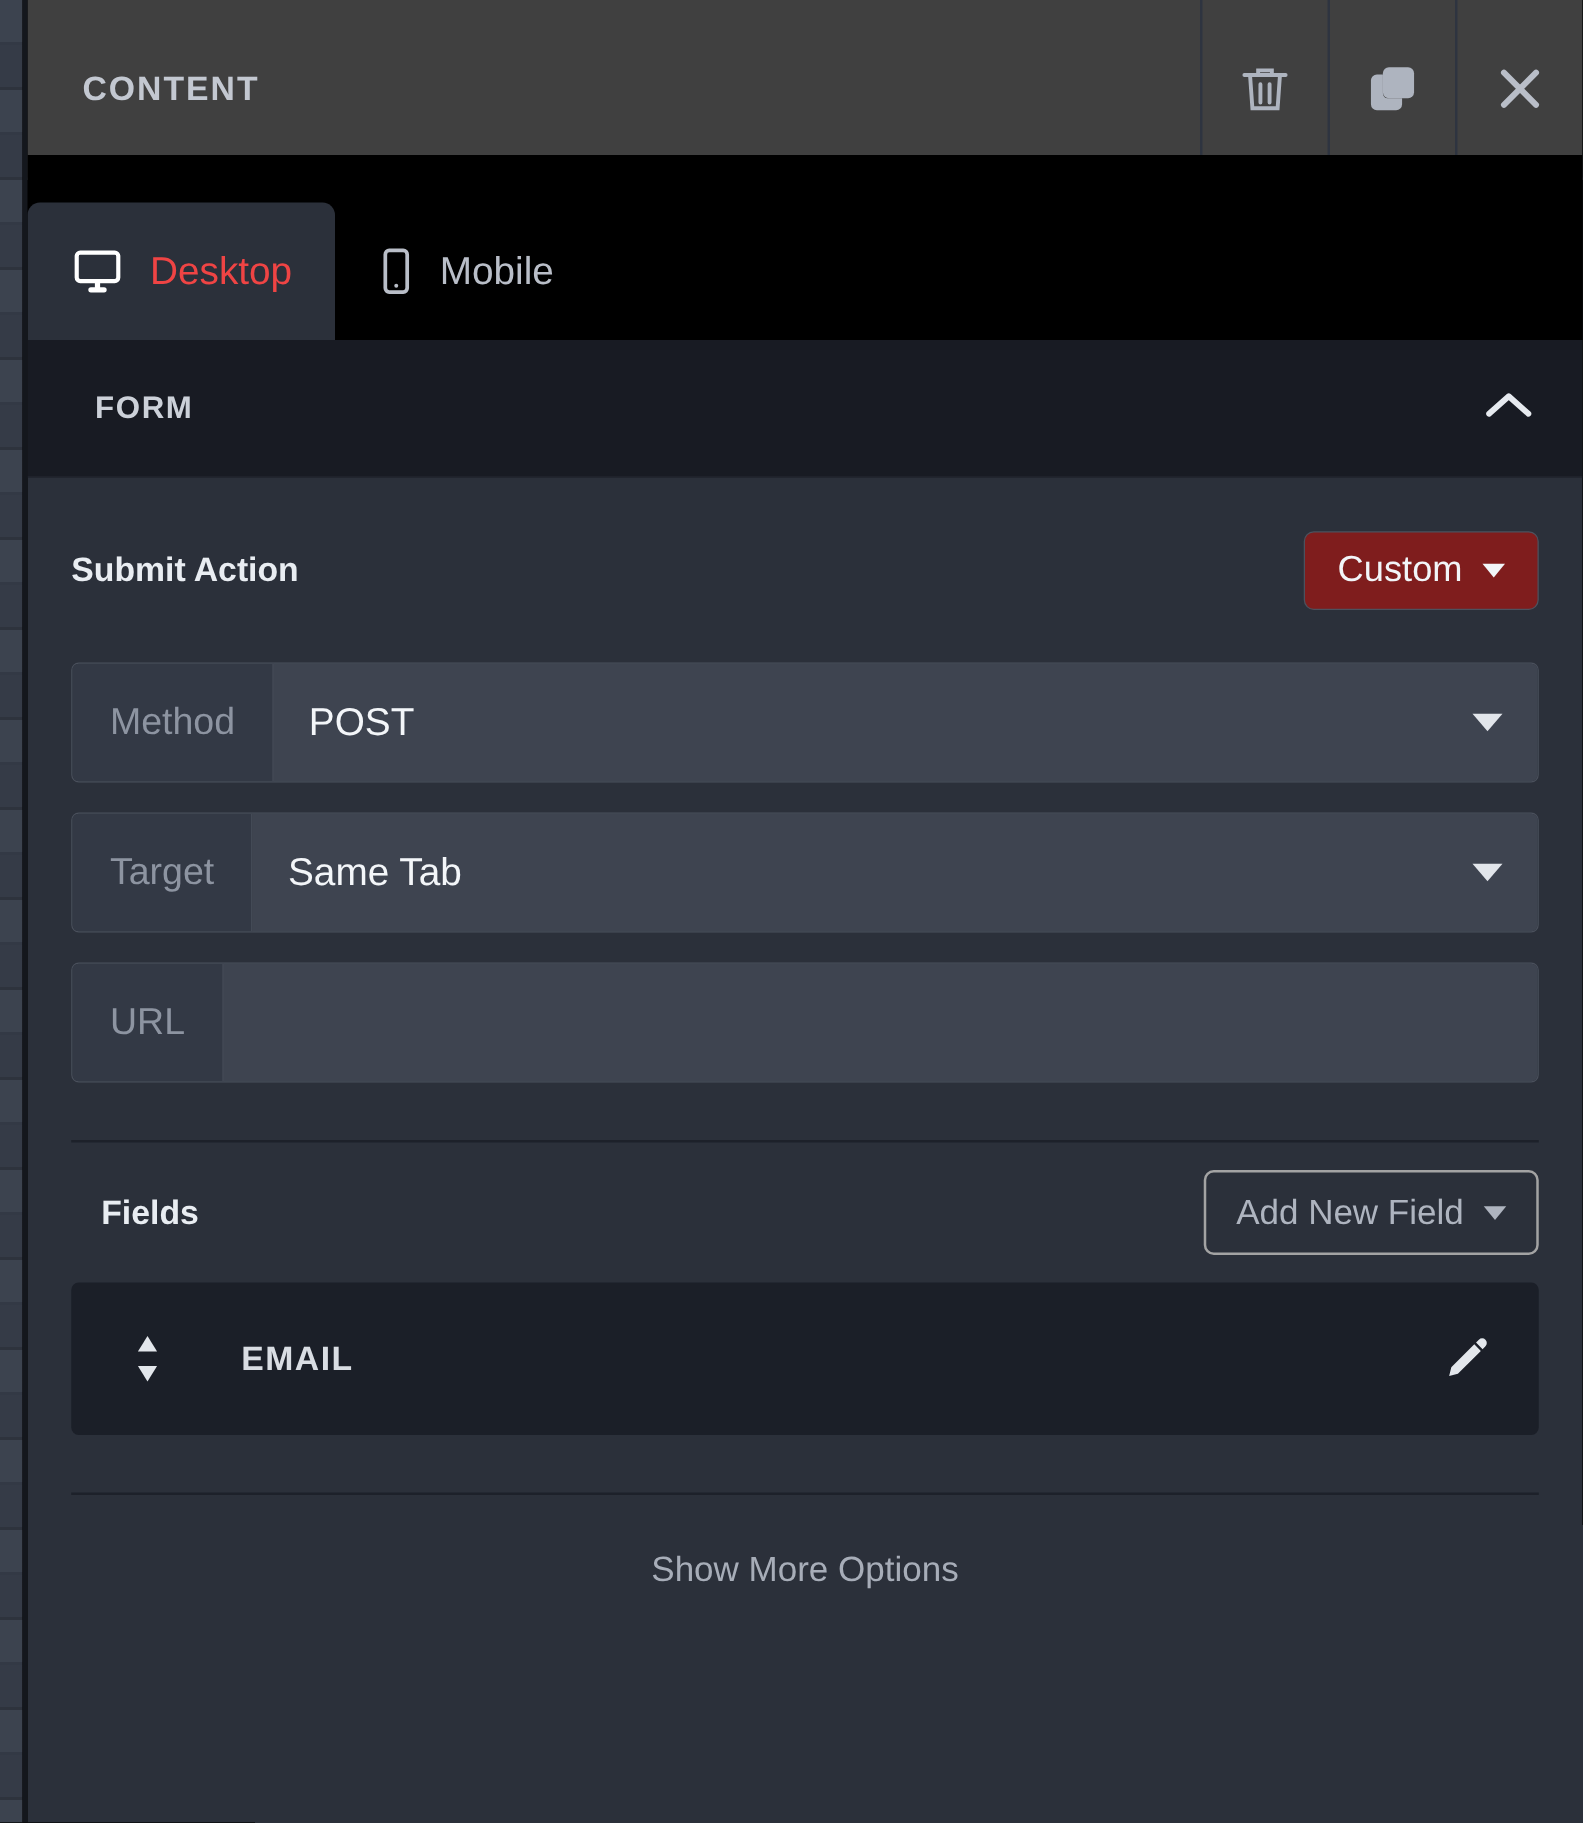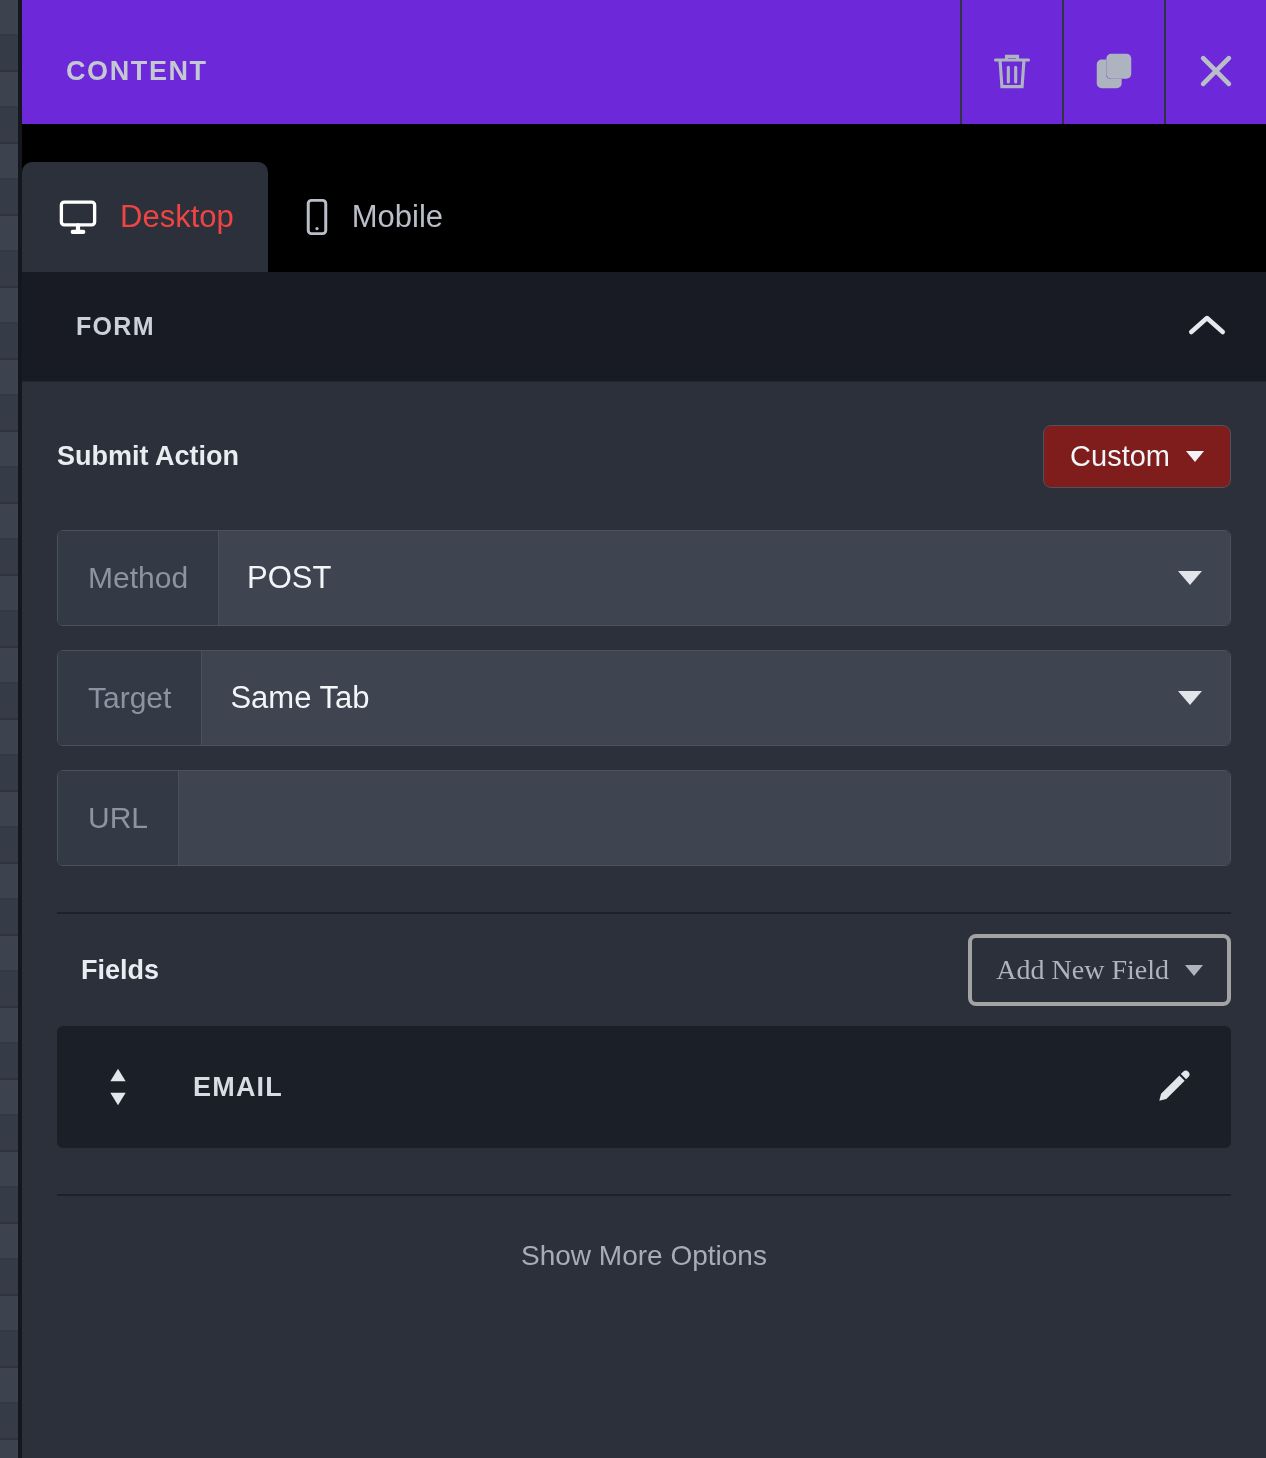--- a/index.html
+++ b/index.html
@@ -41,21 +41,21 @@
     background: #14171d;
     z-index: 6;
   }
 
   
   .panel-header {
     position: absolute;
     left: 22px; top: 0;
     width: 1244px;
     height: 144px;
-    background: #6d28d9;
+    background: #404040;
     border-bottom: 2px solid #343a46;
     display: flex;
     align-items: stretch;
   }
   .panel-title {
     flex: 1;
     display: flex;
     align-items: center;
     padding-left: 44px;
     color: #c3c8d1;
@@ -146,29 +146,29 @@
     color: #f2f5f8;
     font-size: 29px;
     padding: 14px 26px;
     display: flex;
     align-items: center;
     gap: 16px;
     font-family: "Liberation Sans", sans-serif;
   }
   .btn-outline {
     background: transparent;
-    border: 4px solid #a3a3a3;
+    border: 2px solid #a3a3a3;
     border-radius: 8px;
     color: #aeb4bf;
     font-size: 28px;
     padding: 16px 24px;
     display: flex;
     align-items: center;
     gap: 16px;
-    font-family: Liberation Serif, serif;
+    font-family: Liberation Sans, sans-serif;
   }
   .caret {
     width: 0; height: 0;
     border-left: 9px solid transparent;
     border-right: 9px solid transparent;
     border-top: 11px solid currentColor;
   }
 
   
   .igroup {

